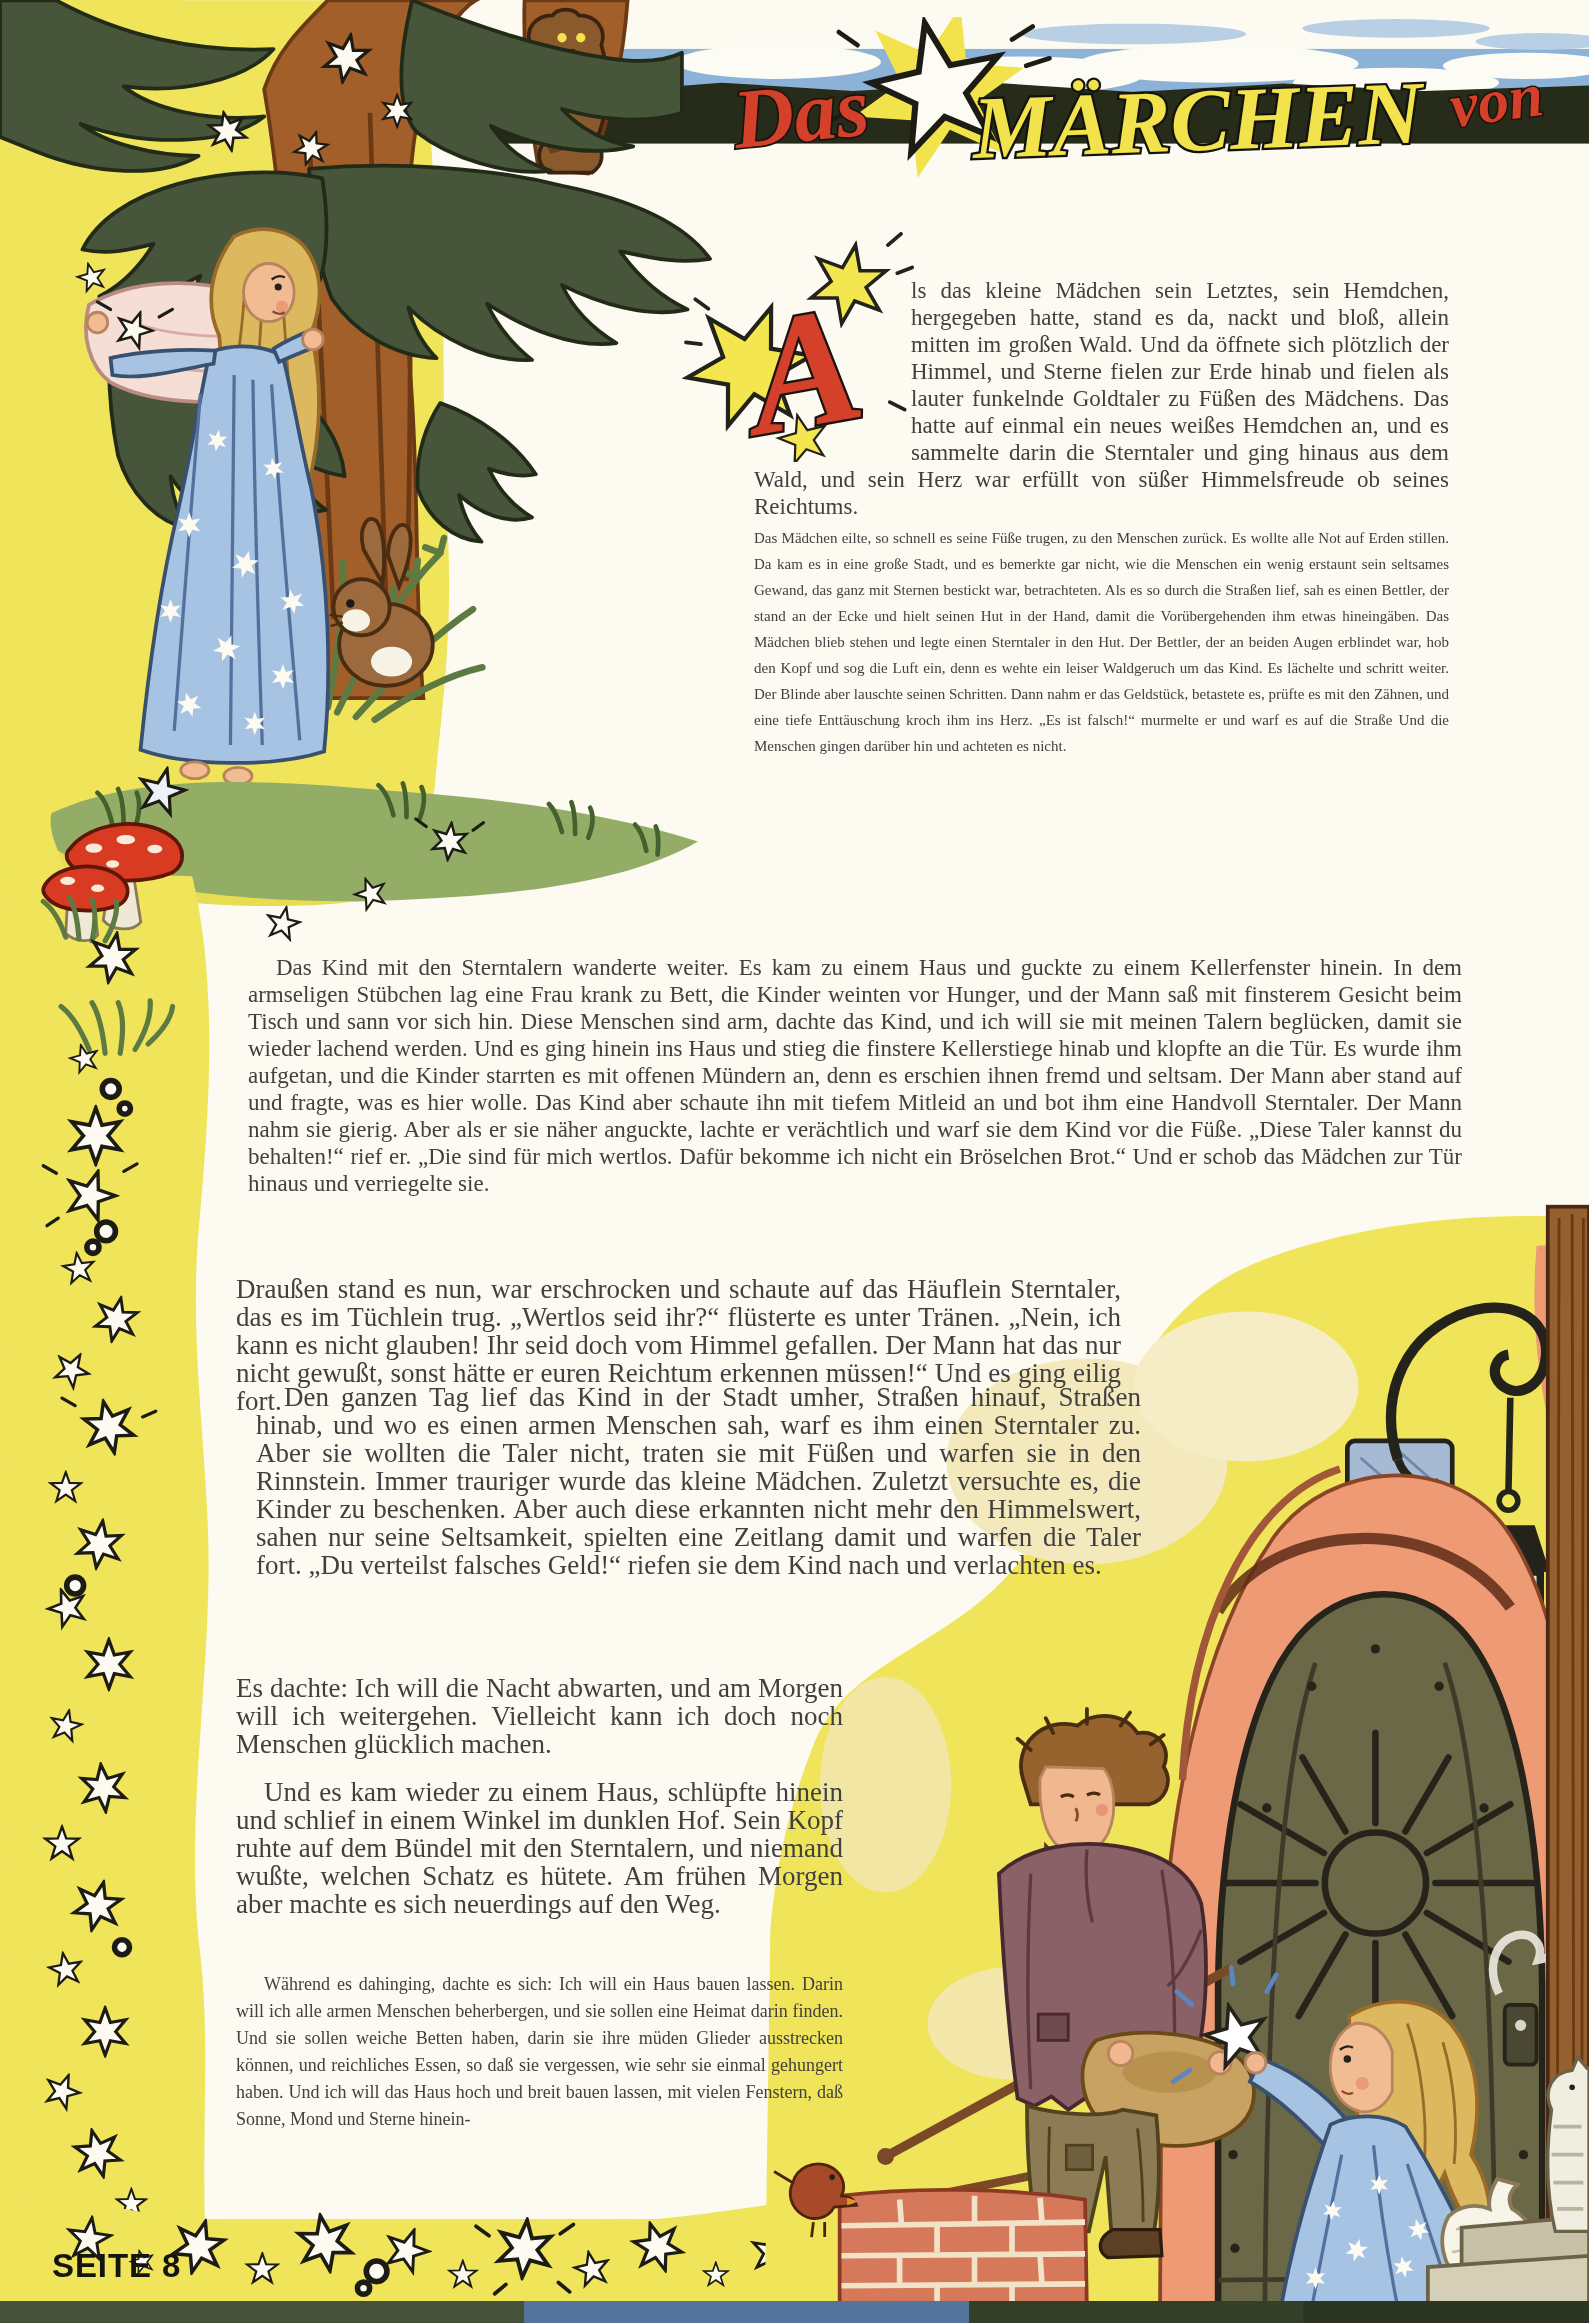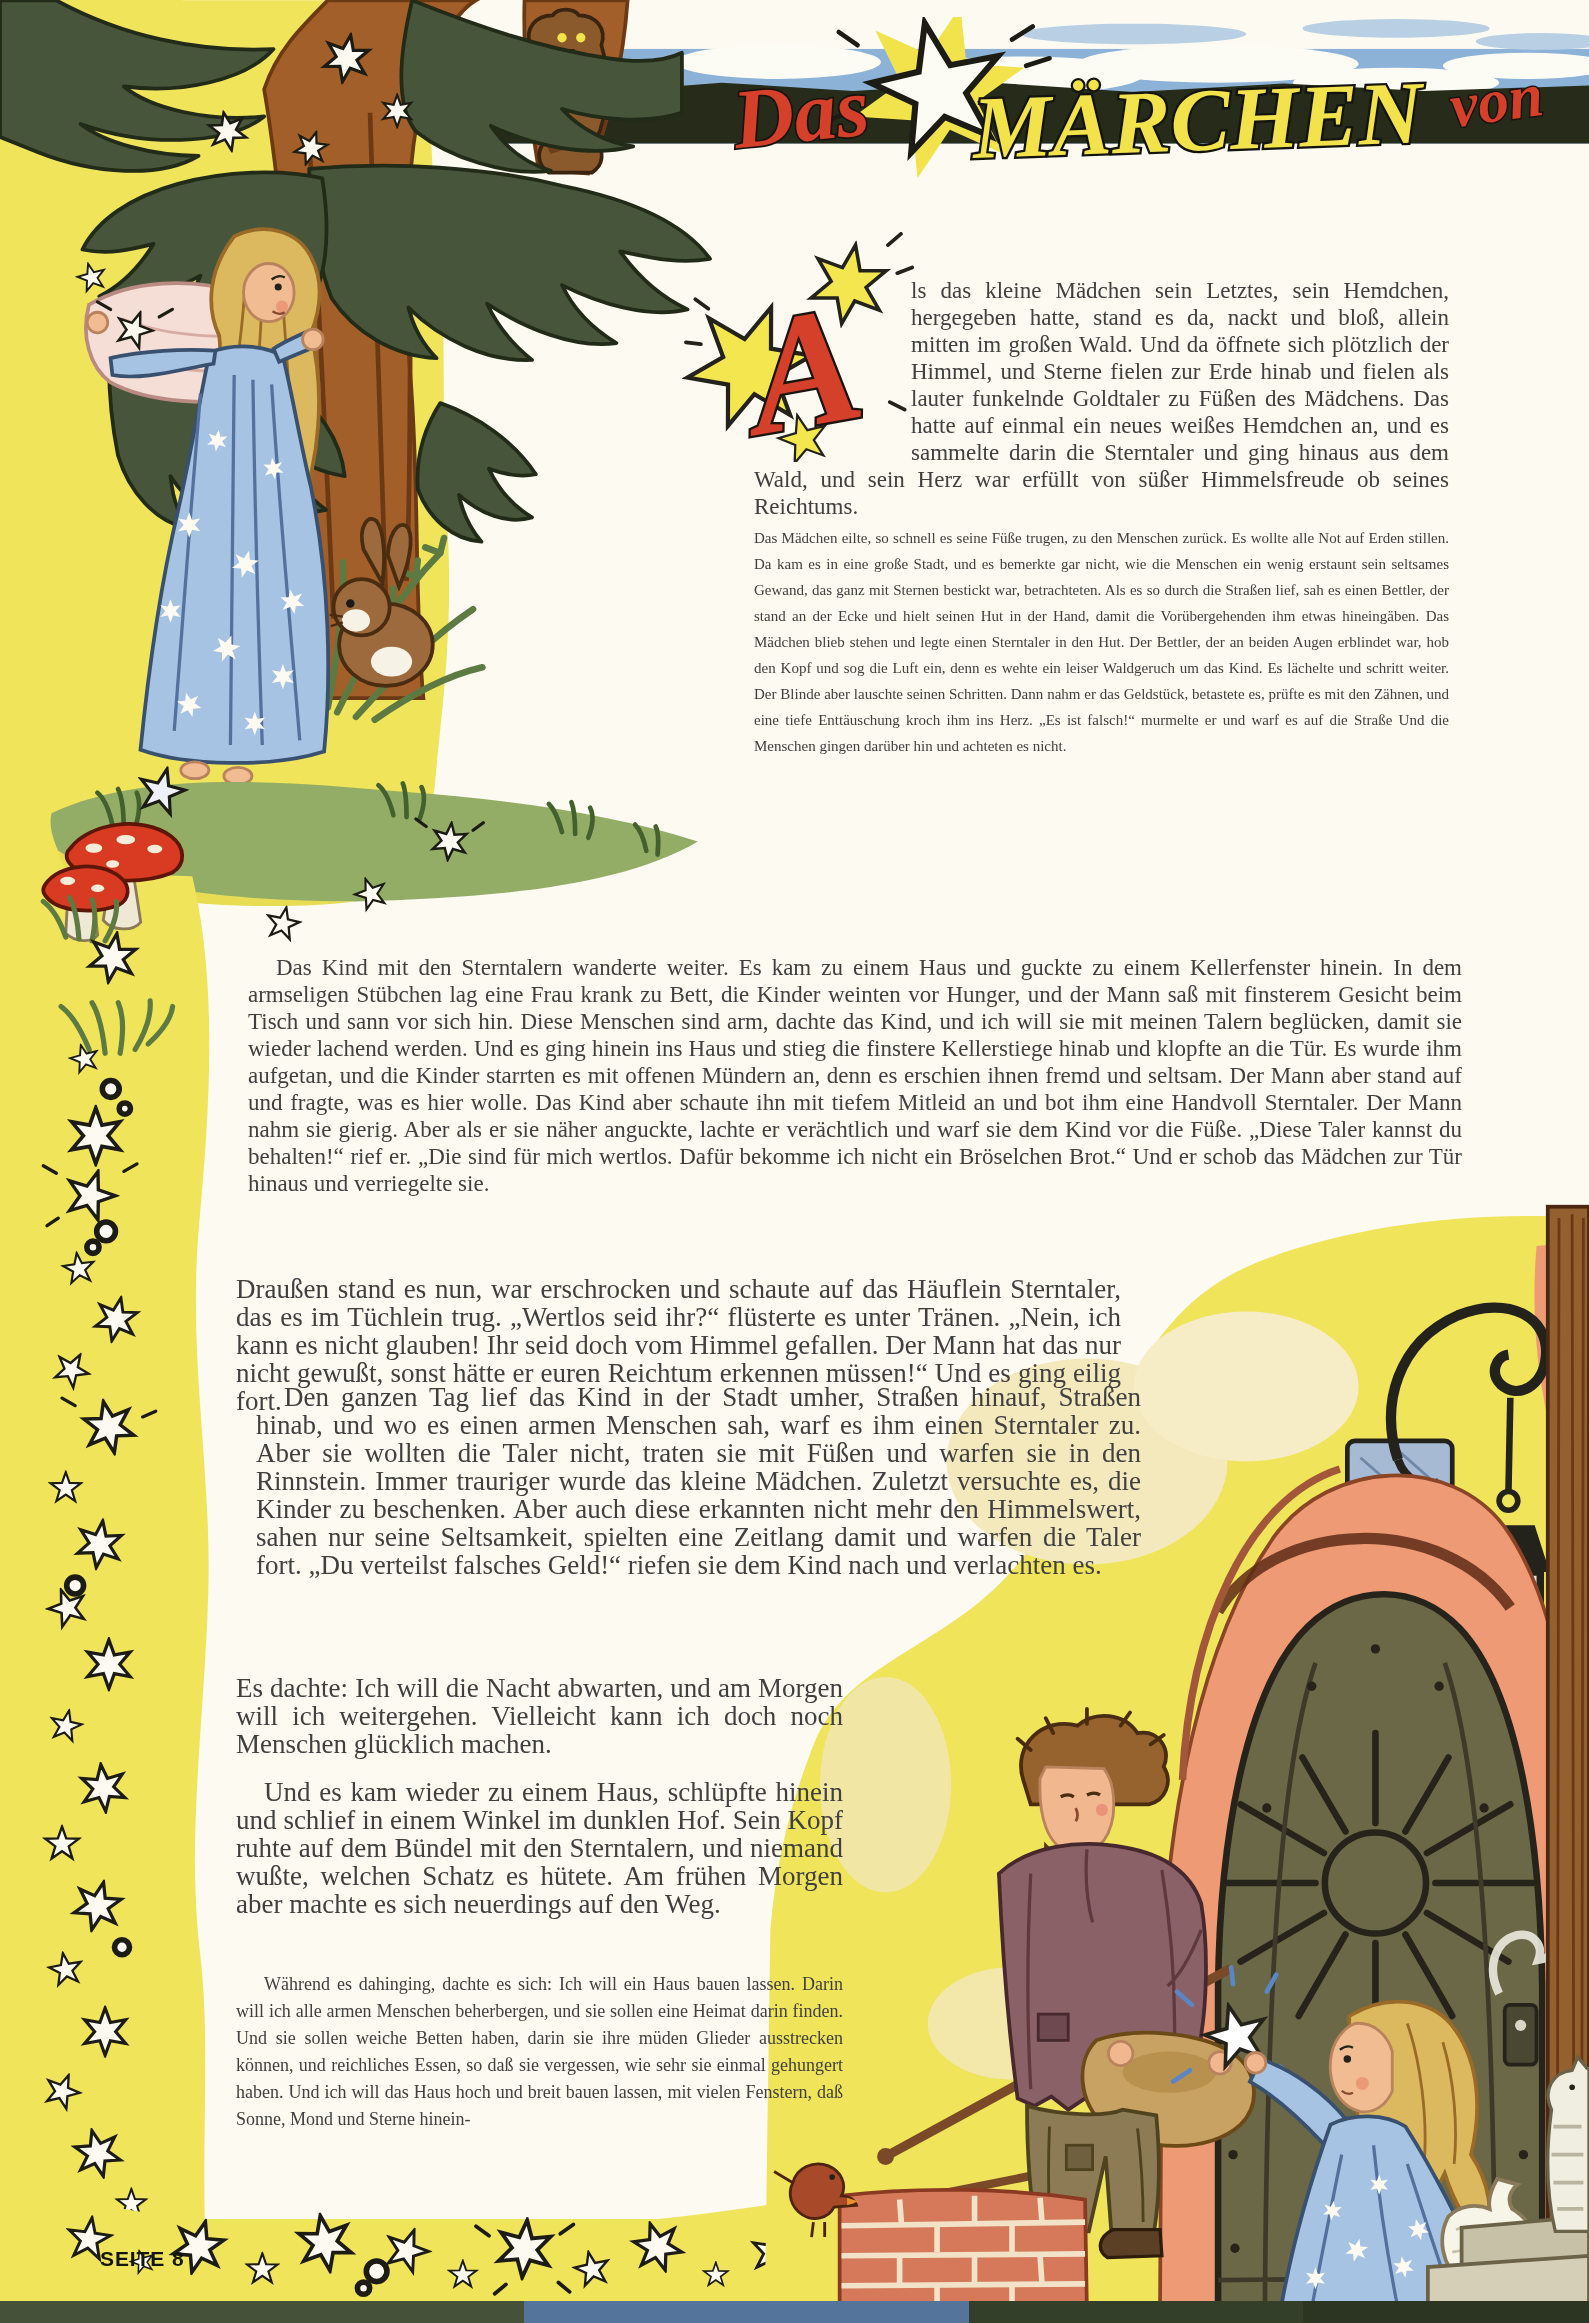--- a/index.html
+++ b/index.html
@@ -19,21 +19,21 @@
   #p3a{left:248px;top:954px;width:1214px;font-size:23px;line-height:27px;}
   #p3a,#p4,#p6,#p7,#p5a{text-indent:28px;}
   #p3b{left:236px;top:1235px;width:885px;font-size:27px;line-height:28px;margin-top:40px;}
   #p4{left:236px;top:1383px;width:885px;font-size:27px;line-height:28px;margin-left:20px;}
   #p5a{left:236px;top:1613px;width:885px;font-size:27px;line-height:28px;}
   #p5b{left:236px;top:1674px;width:607px;font-size:27px;line-height:28px;}
   #p6{left:236px;top:1778px;width:607px;font-size:27px;line-height:28px;}
   #p7{left:236px;top:1971px;width:607px;font-size:18px;line-height:27px;}
   #footerLabel{
     left:52px;top:2247px;font-family:"Liberation Sans",sans-serif;
-    font-weight:bold;font-size:21px;letter-spacing:0.9px;color:#15150f;z-index:30;margin-left:48px;
+    font-weight:bold;font-size:33px;letter-spacing:0.9px;color:#15150f;z-index:30;
   }
   .bottomstrip{
     left:0;top:2301px;width:1589px;height:22.5px;z-index:25;
     background:linear-gradient(90deg,#46513a 0 33%,#54749c 33% 61%,#333f28 61% 82%,#2b3522 82% 100%);
   }
   svg{display:block;}
   svg text{font-family:"Liberation Serif",serif;}
 </style>
 </head>
 <body>

